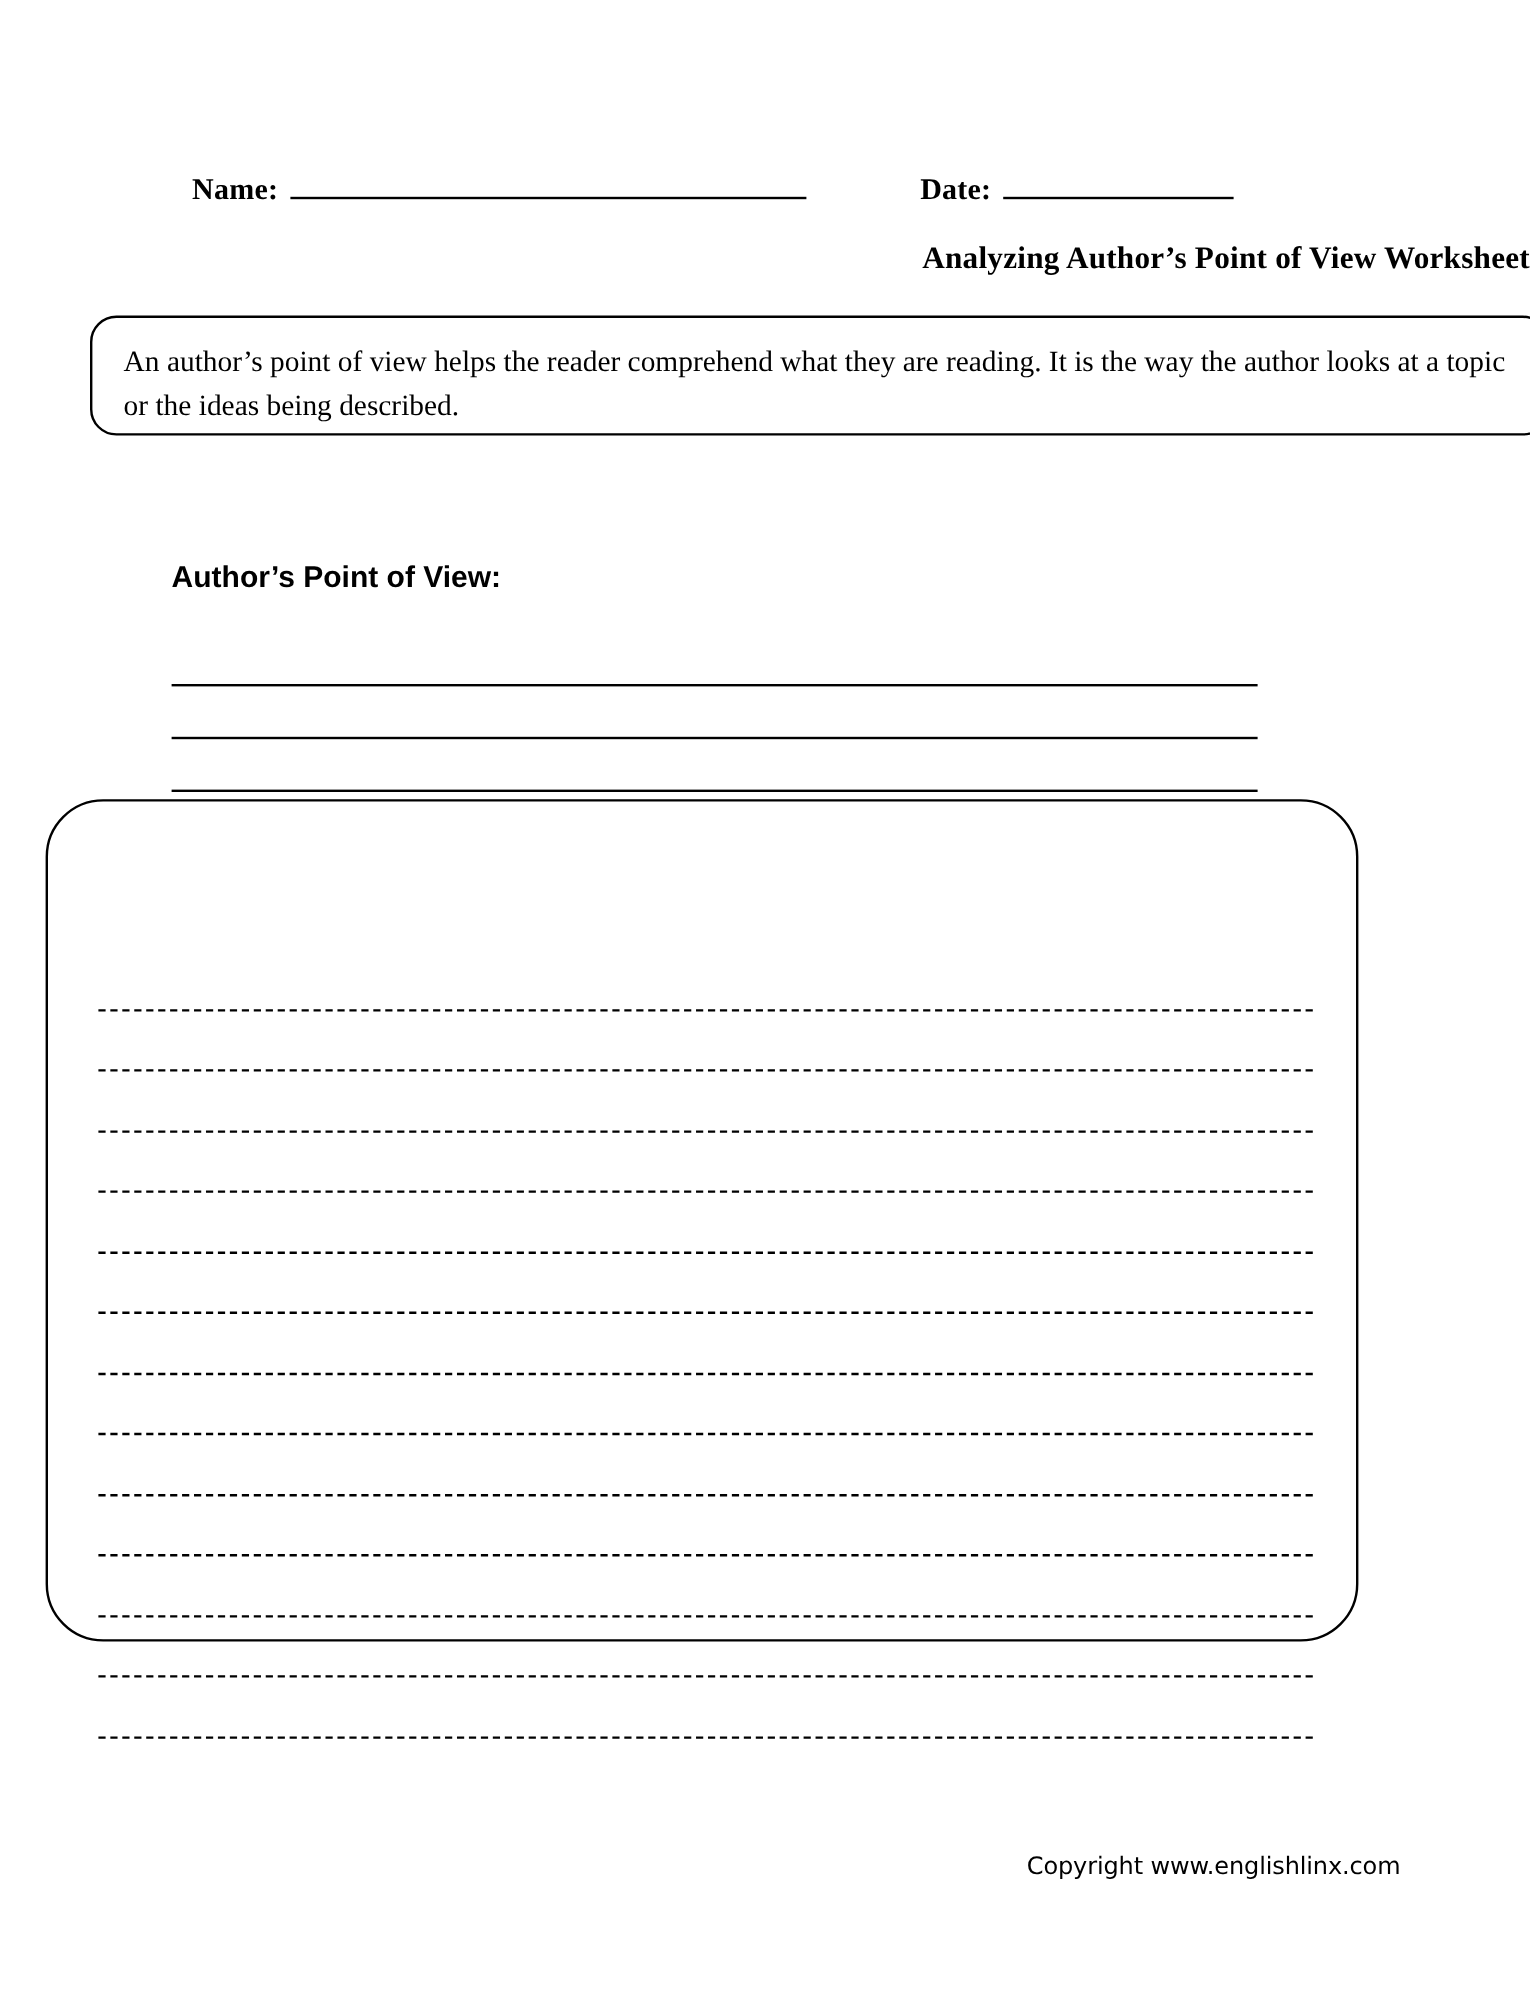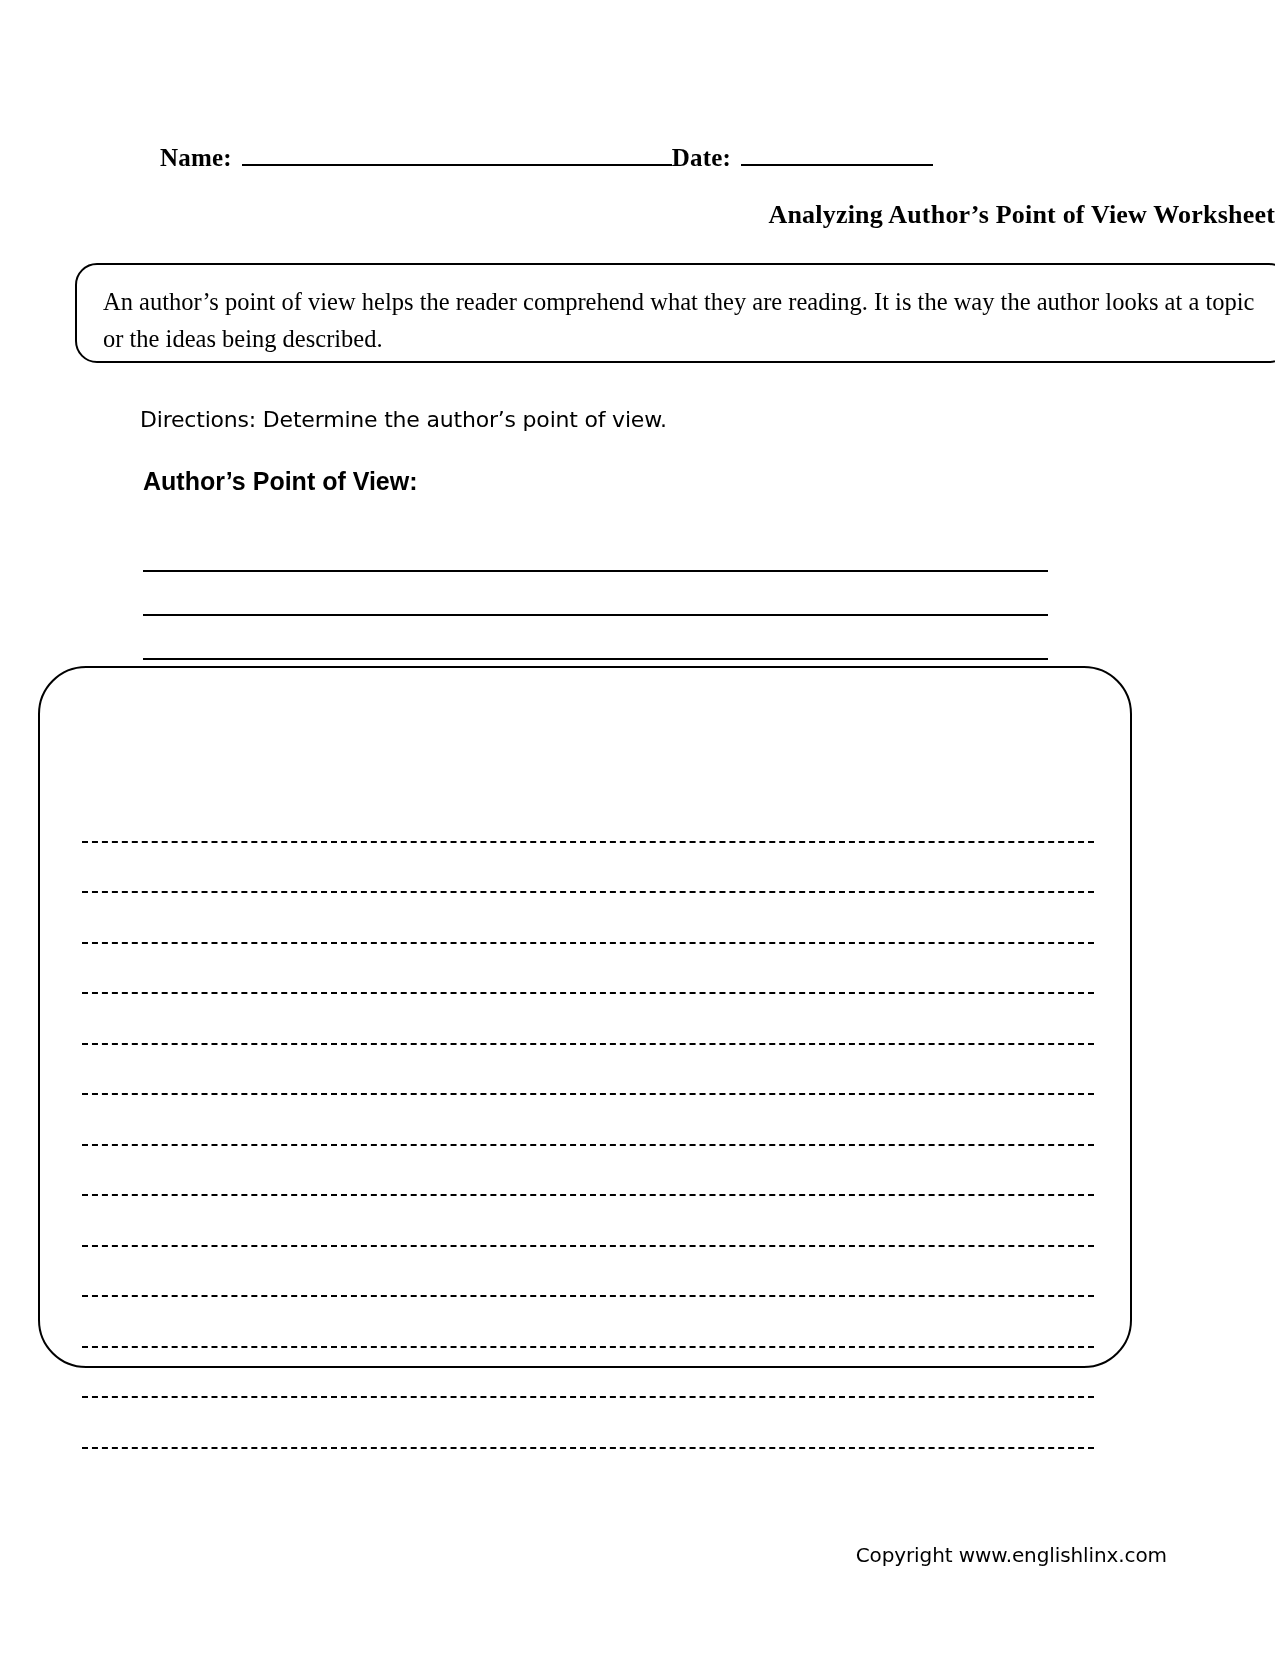--- a/index.html
+++ b/index.html
@@ -39,20 +39,21 @@
     white-space: nowrap;
   }
   .name-blank {
     display: inline-block;
     width: 430px;
     border-bottom: 2px solid #000;
     margin-left: 10px;
     height: 22px;
   }
   .date-group {
+    margin-left: 95px;
     display: flex;
     align-items: baseline;
     white-space: nowrap;
   }
   .date-blank {
     display: inline-block;
     width: 192px;
     border-bottom: 2px solid #000;
     margin-left: 10px;
     height: 22px;
@@ -178,21 +179,20 @@
       <span class="date-blank"></span>
     </span>
   </div>
 
   <div class="worksheet-title">Analyzing Author’s Point of View Worksheet</div>
 
   <div class="intro-box">
     <div class="intro-text">An author’s point of view helps the reader comprehend what they are reading. It is the way the author looks at a topic or the ideas being described.</div>
   </div>
 
-  <div class="directions">Directions: Determine the author’s point of view.</div>
 
   <div class="pov-heading">Author’s Point of View:</div>
 
   <div class="answer-lines">
     <div class="answer-line"></div>
     <div class="answer-line"></div>
     <div class="answer-line"></div>
   </div>
 
   <div class="response-box">

